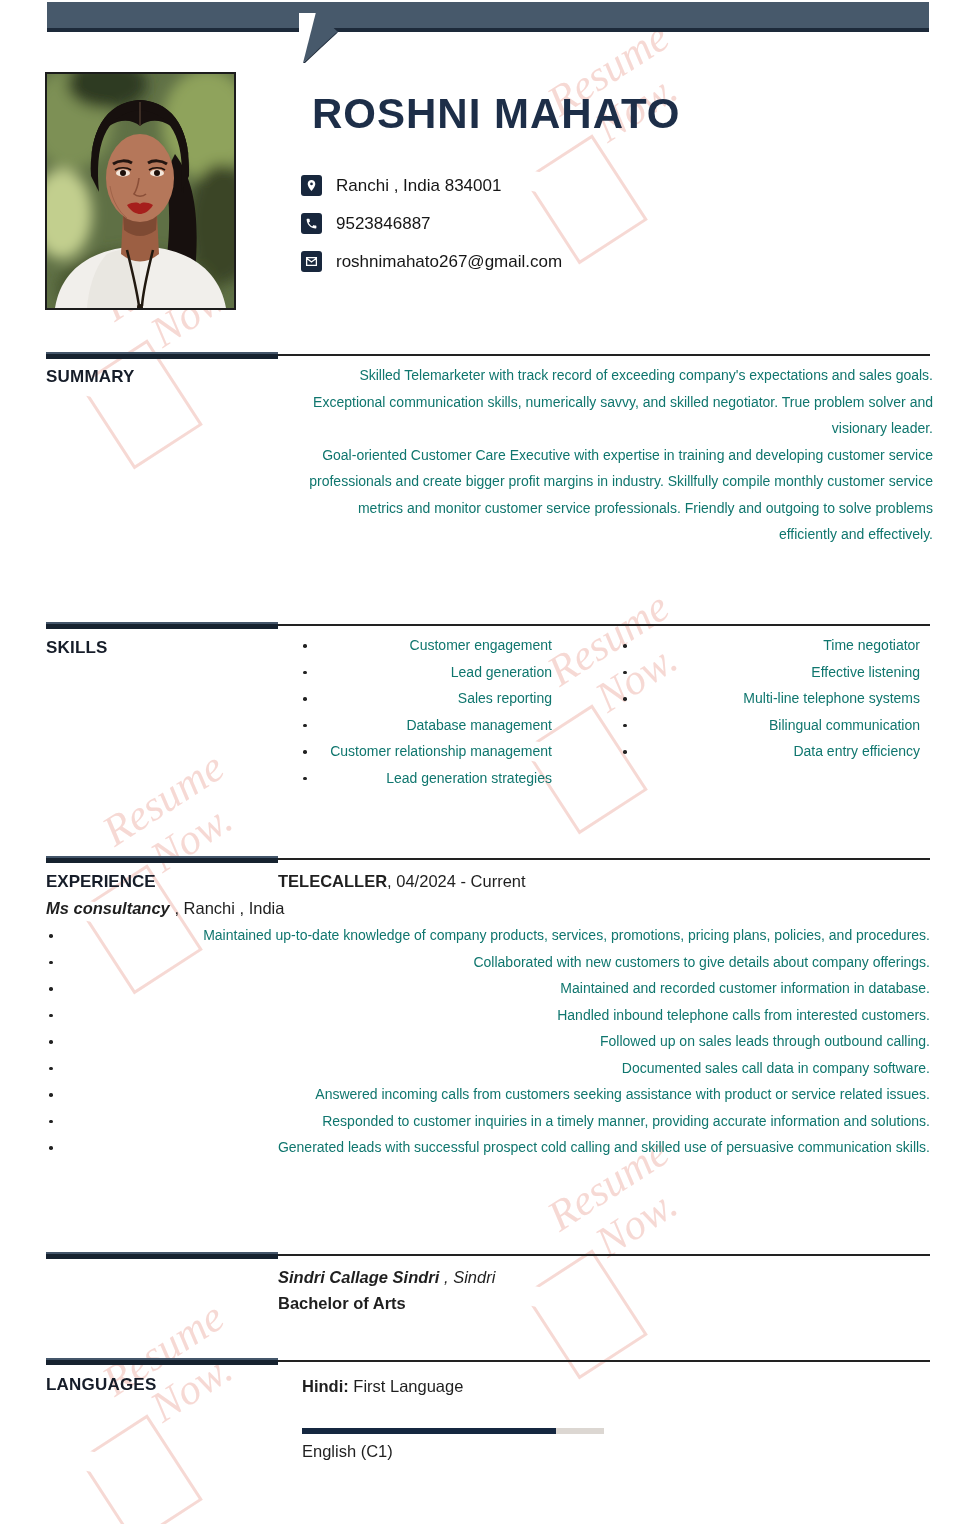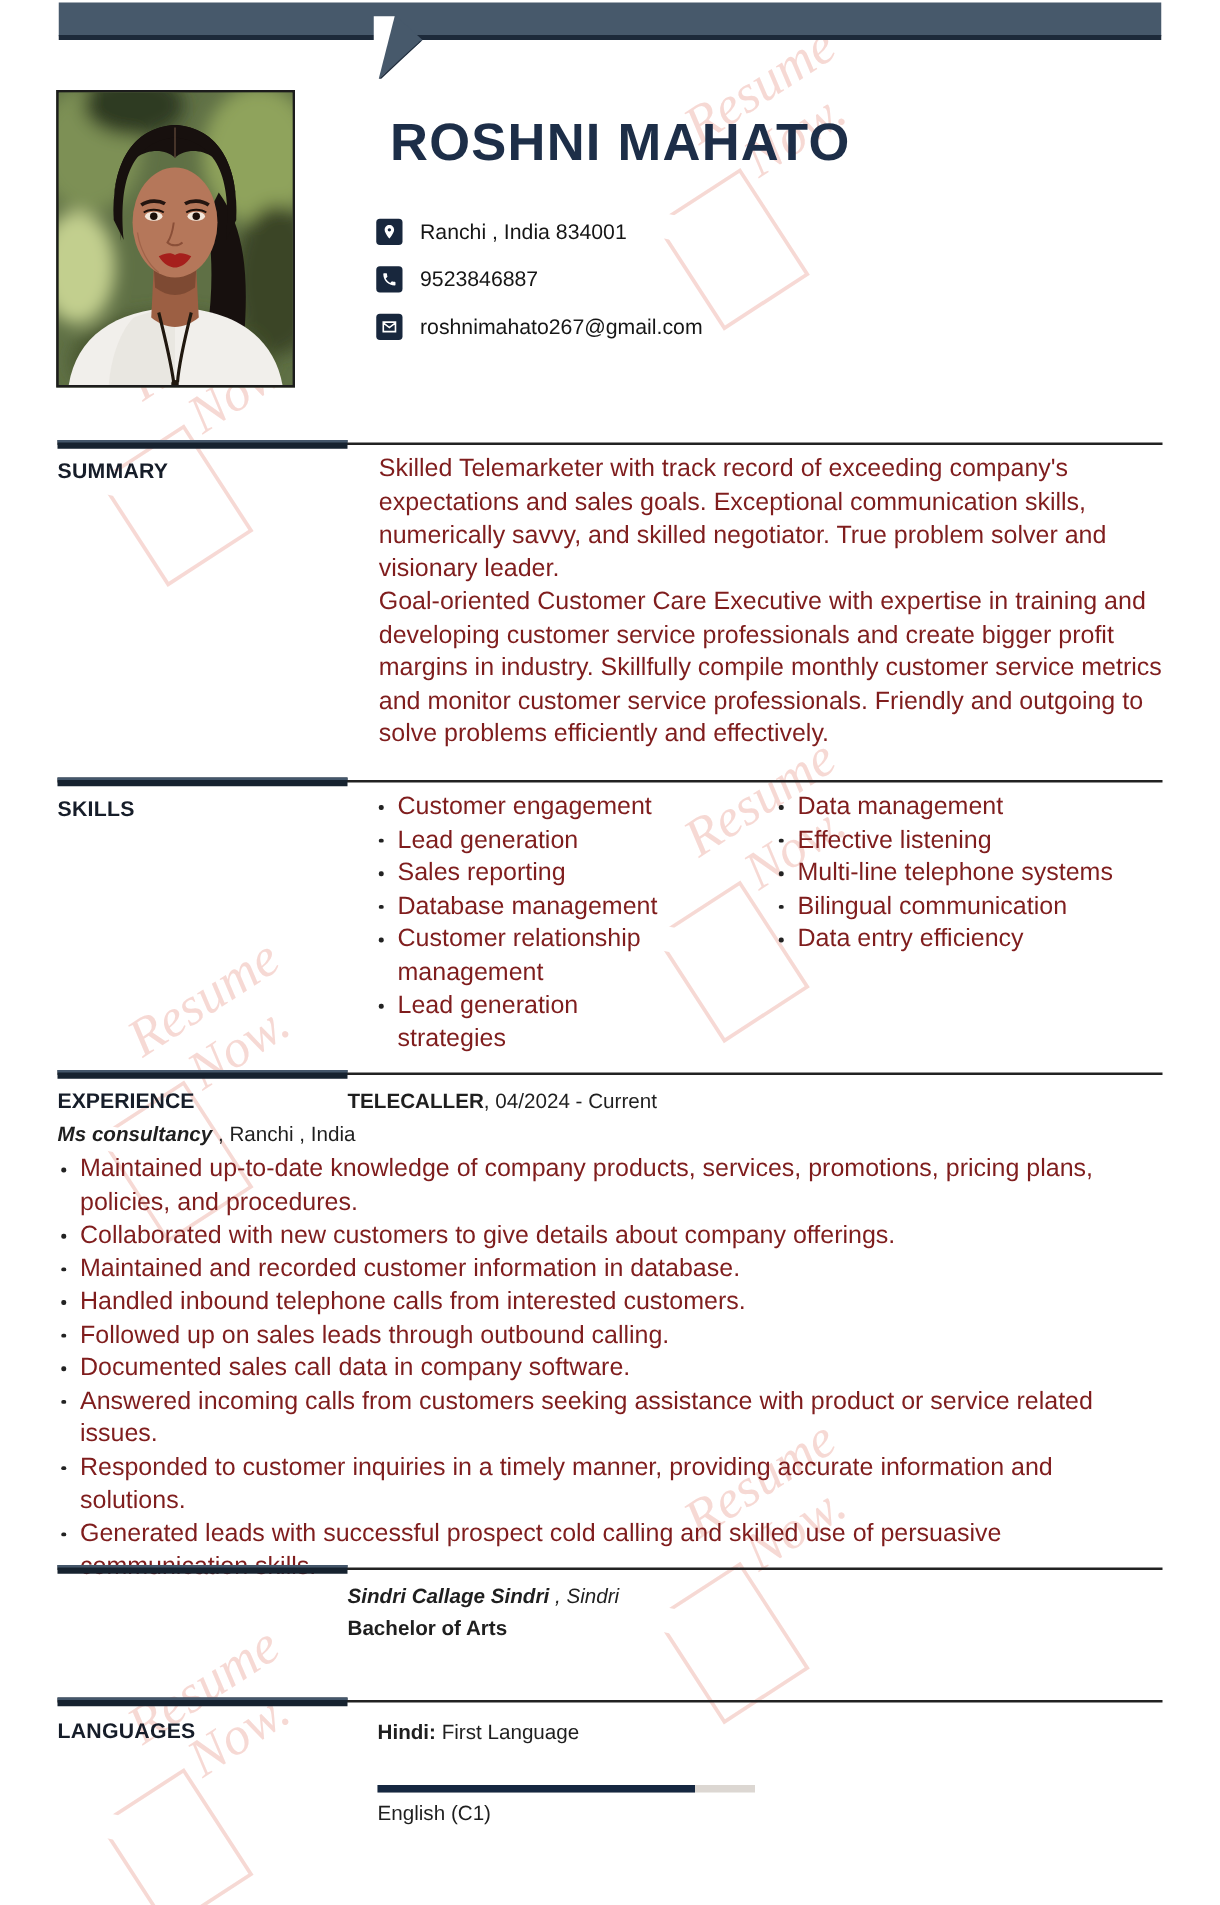--- a/index.html
+++ b/index.html
@@ -22,21 +22,21 @@
   .name{position:absolute;left:300px;top:78px;z-index:2;margin:12px;font-size:42px;line-height:48px;font-weight:700;letter-spacing:1px;color:#1d2e48;}
   .contact{position:absolute;left:301px;top:174px;z-index:2;}
   .contact-row{display:flex;align-items:center;gap:14px;margin-bottom:15px;height:23px;}
   .cicon{width:21px;height:21px;border-radius:3px;background:#18273d;display:flex;align-items:center;justify-content:center;flex:0 0 21px;}
   .contact-row span.ctext{font-size:17px;color:#161616;}
   
   .divider{position:absolute;left:46px;width:884px;height:8px;z-index:2;}
   .divider .thin{position:absolute;left:0;top:2px;width:100%;height:2px;background:#222222;}
   .divider .thick{position:absolute;left:0;top:0;width:232px;height:7px;background:#16222f;border-top:2px solid #44566a;box-sizing:border-box;}
   .sec-label{position:absolute;left:46px;z-index:2;font-size:17px;font-weight:700;color:#161d29;letter-spacing:.2px;line-height:22px;}
-  .body-text{font-size:20px;line-height:26.5px;color:#7f1d1d;}
+  .body-text{font-size:14px;line-height:26.5px;color:#0f766e;text-align:right;}
   .summary-content{position:absolute;left:303px;top:362px;width:630px;z-index:2;}
   
   ul.dotlist{list-style:none;margin:0;padding:0;}
   ul.dotlist li{position:relative;padding-left:18px;margin:0;}
   ul.dotlist li::before{content:"";position:absolute;left:3px;top:12px;width:3.5px;height:3.5px;border-radius:50%;background:#222;}
   .skills-col1{position:absolute;left:300px;top:632px;width:252px;z-index:2;}
   .skills-col2{position:absolute;left:620px;top:632px;width:300px;z-index:2;}
   
   .exp-row{position:absolute;left:46px;top:869px;width:884px;z-index:2;font-size:16.5px;line-height:24px;}
   .exp-row .exp-label{display:inline-block;width:232px;font-size:17px;font-weight:700;color:#161d29;}
@@ -214,21 +214,21 @@
   <div class="sec-label" style="top:637px;">SKILLS</div>
   <ul class="dotlist skills-col1 body-text">
     <li>Customer engagement</li>
     <li>Lead generation</li>
     <li>Sales reporting</li>
     <li>Database management</li>
     <li>Customer relationship management</li>
     <li>Lead generation strategies</li>
   </ul>
   <ul class="dotlist skills-col2 body-text">
-    <li>Data management</li>
+    <li>Time negotiator</li>
     <li>Effective listening</li>
     <li>Multi-line telephone systems</li>
     <li>Bilingual communication</li>
     <li>Data entry efficiency</li>
   </ul>
 
   <div class="divider" style="top:856px;">
       <div class="thin"></div>
       <div class="thick"></div>
     </div>

